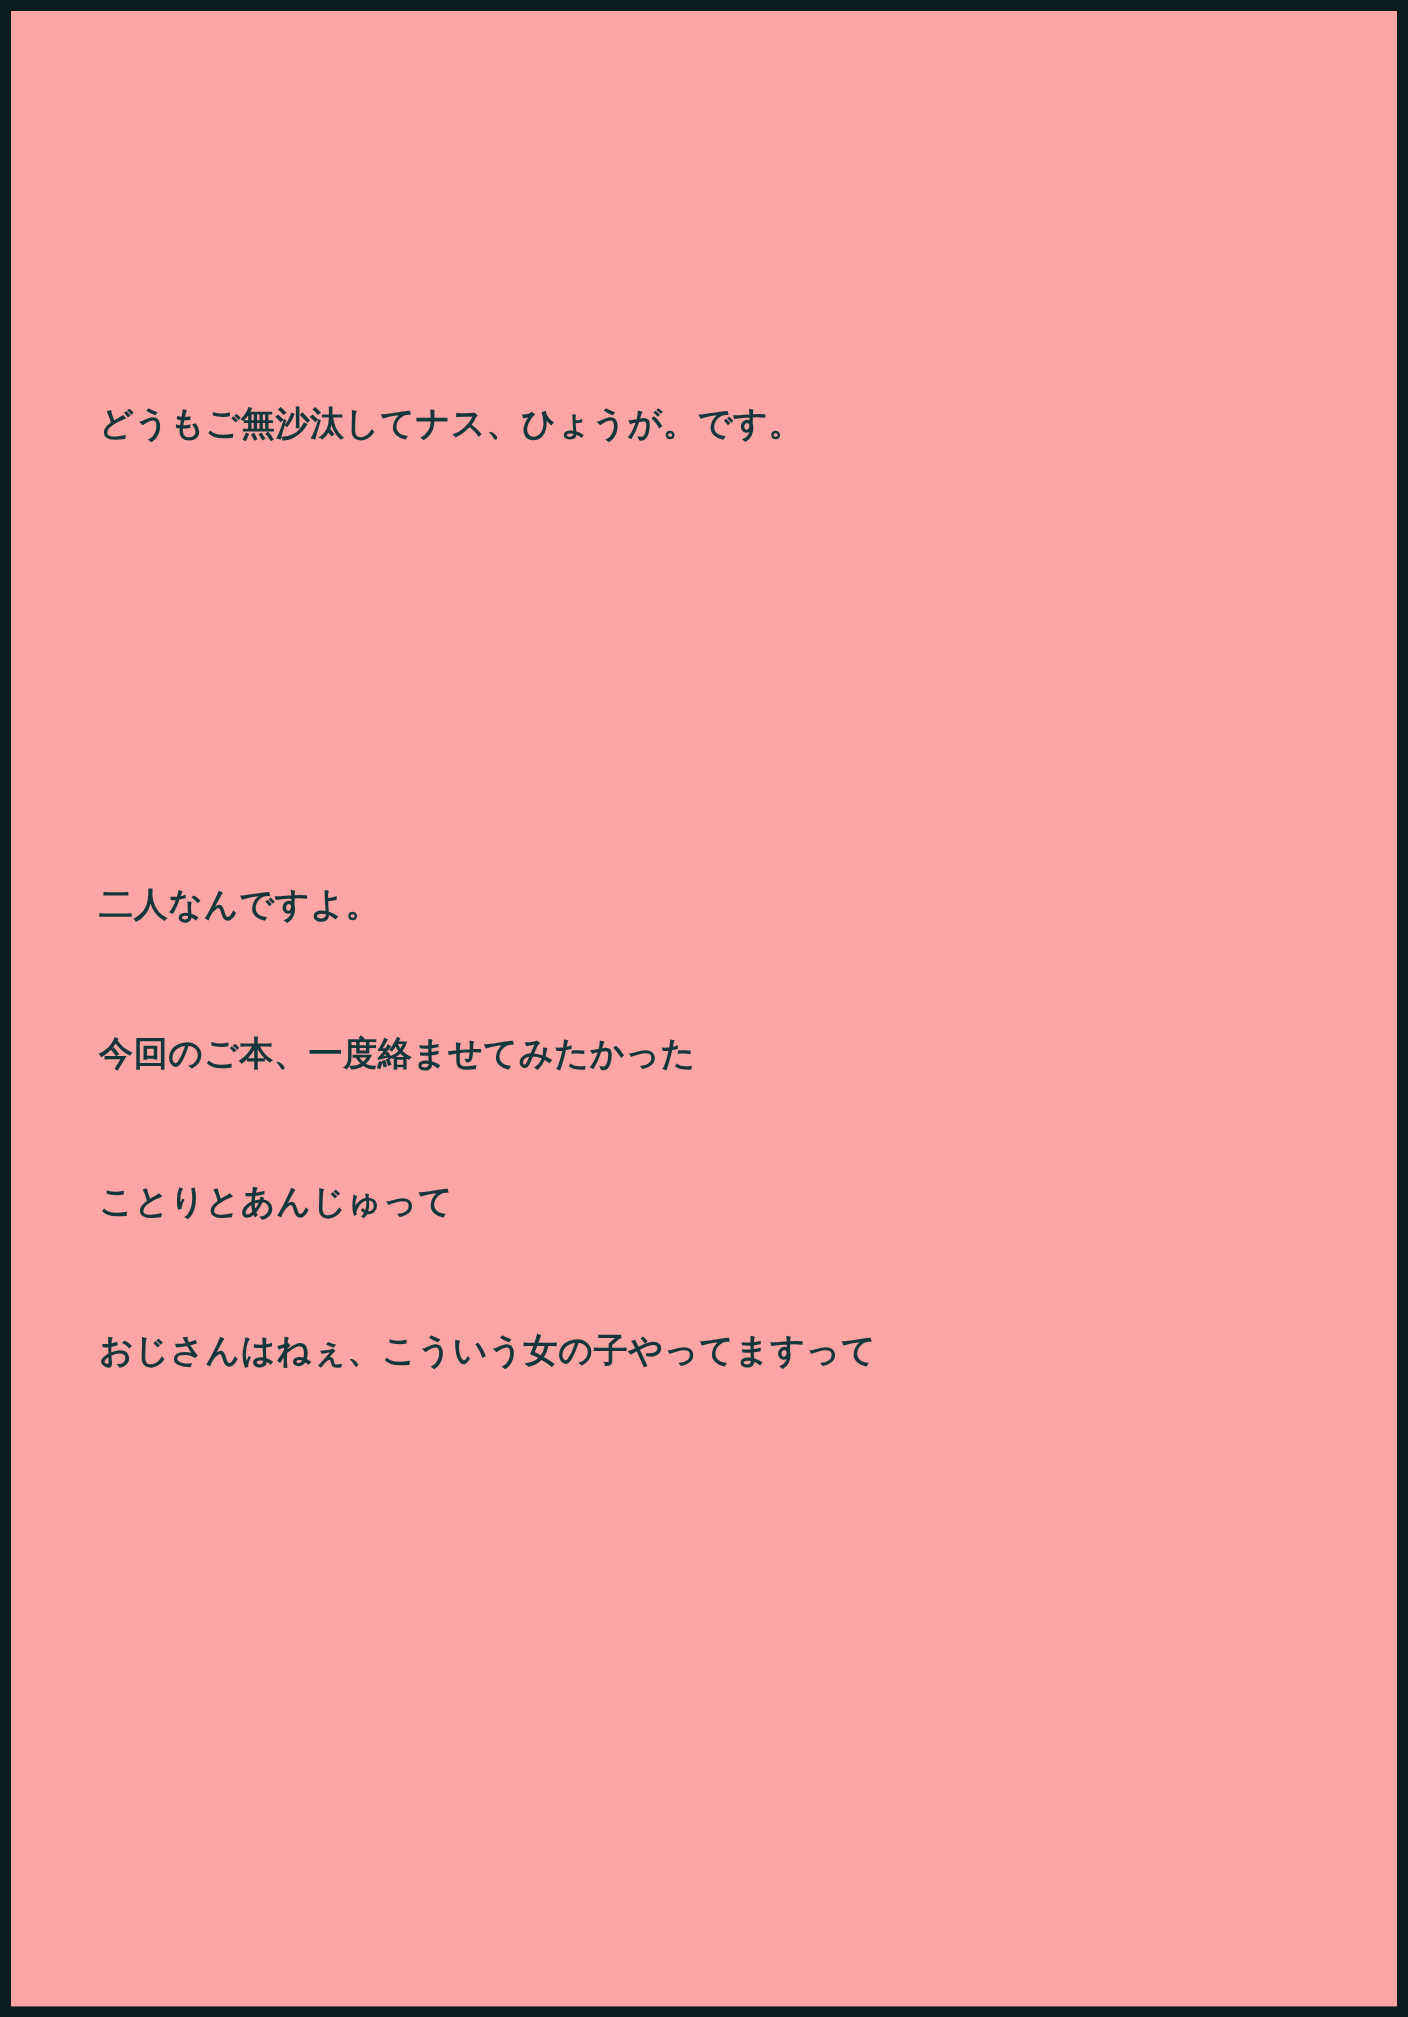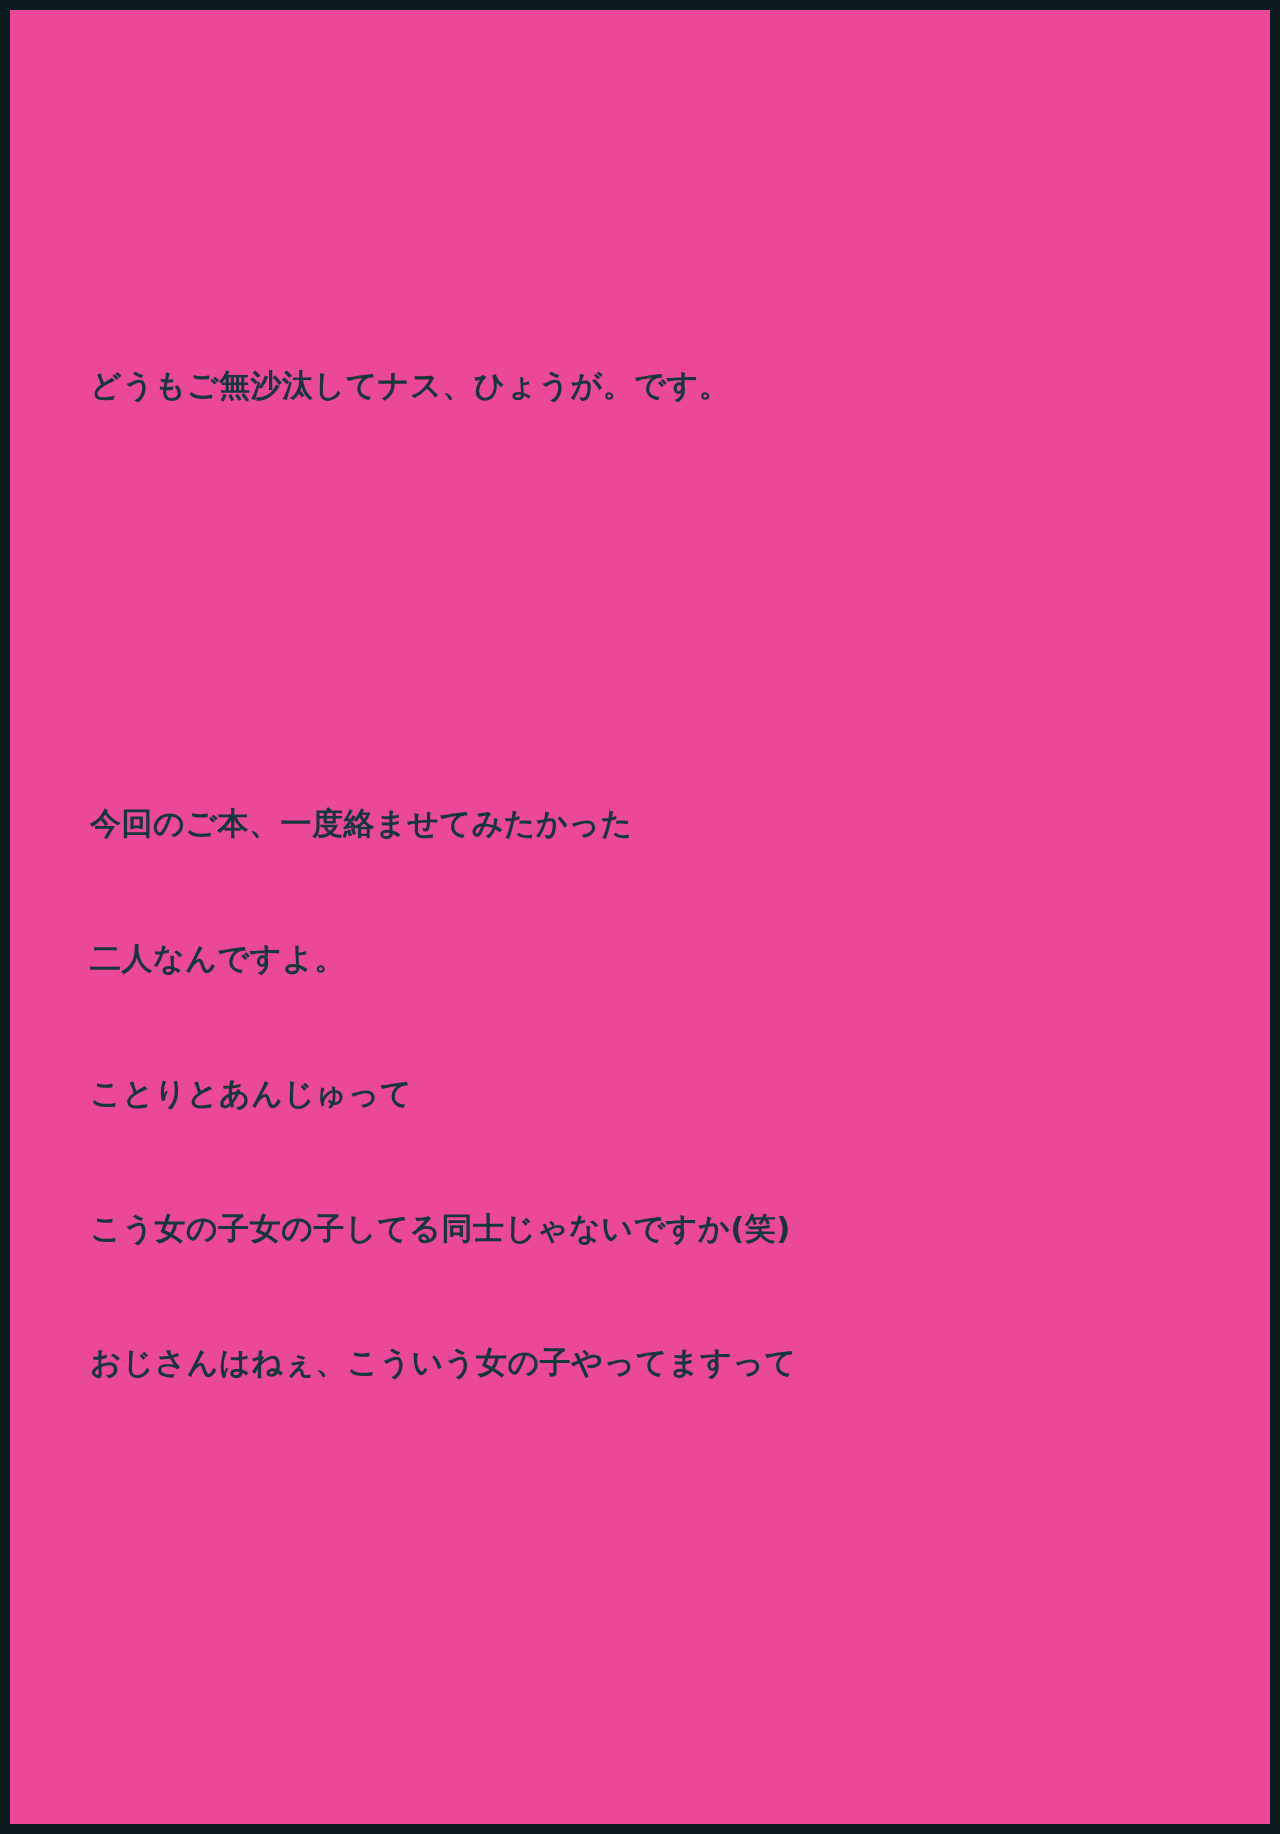--- a/index.html
+++ b/index.html
@@ -11,21 +11,21 @@
     height: 1834px;
     background: #0c1c1e;
     font-family: "DejaVu Sans", sans-serif;
   }
   .page {
     position: absolute;
     left: 10px;
     top: 10px;
     width: 1260px;
     height: 1814px;
-    background: #ec4899;
+    background: #fca5a5;
     box-sizing: border-box;
     overflow: hidden;
   }
   .afterword {
     position: absolute;
     left: 80px;
     top: 128px;
     width: 1120px;
     color: #14373b;
     font-family: "DejaVu Sans", sans-serif;
@@ -51,24 +51,23 @@
 
 <div class="page">
   <div class="afterword">
 
     <div class="para">
       <span class="line">どうもご無沙汰してナス、ひょうが。です。</span>
     </div>
 
 
     <div class="para">
+      <span class="line">二人なんですよ。</span>
       <span class="line">今回のご本、一度絡ませてみたかった</span>
-      <span class="line">二人なんですよ。</span>
       <span class="line">ことりとあんじゅって</span>
-      <span class="line">こう女の子女の子してる同士じゃないですか(笑)</span>
       <span class="line">おじさんはねぇ、こういう女の子やってますって</span>
       
       
       
       
     </div>
 
     
 
     

